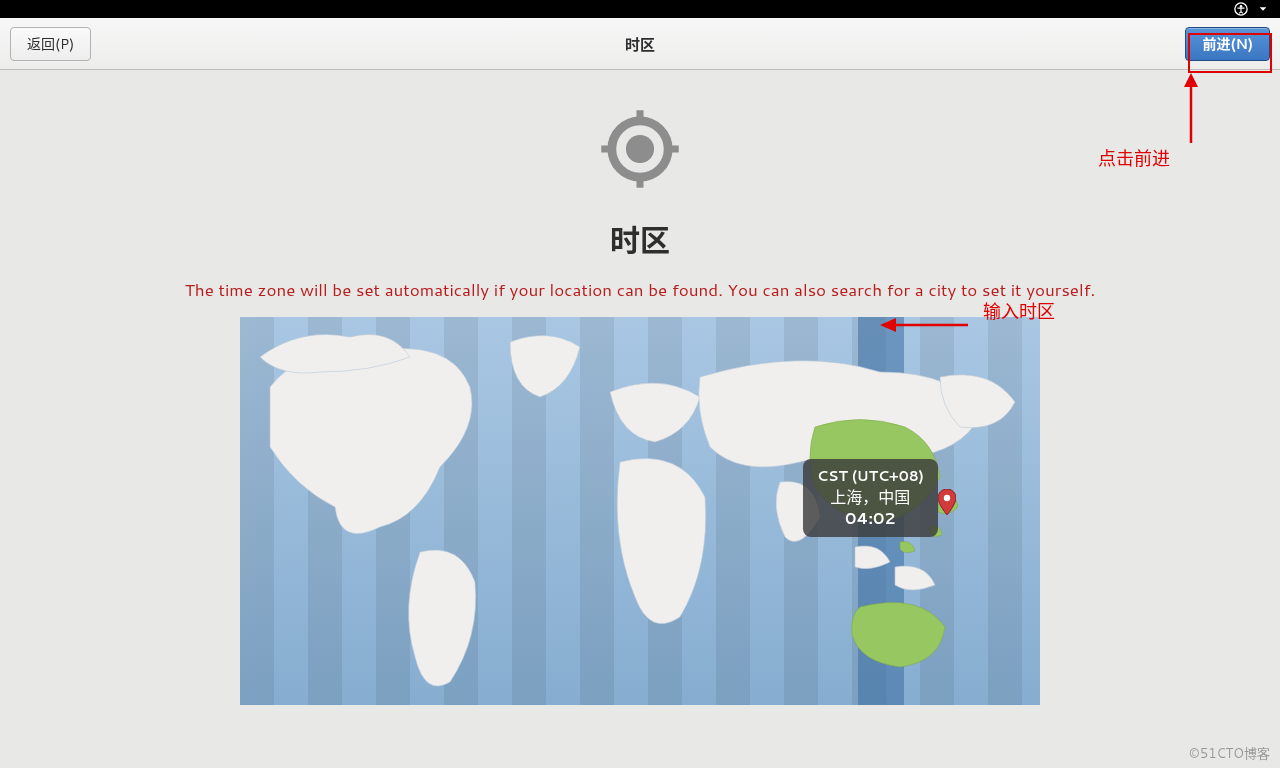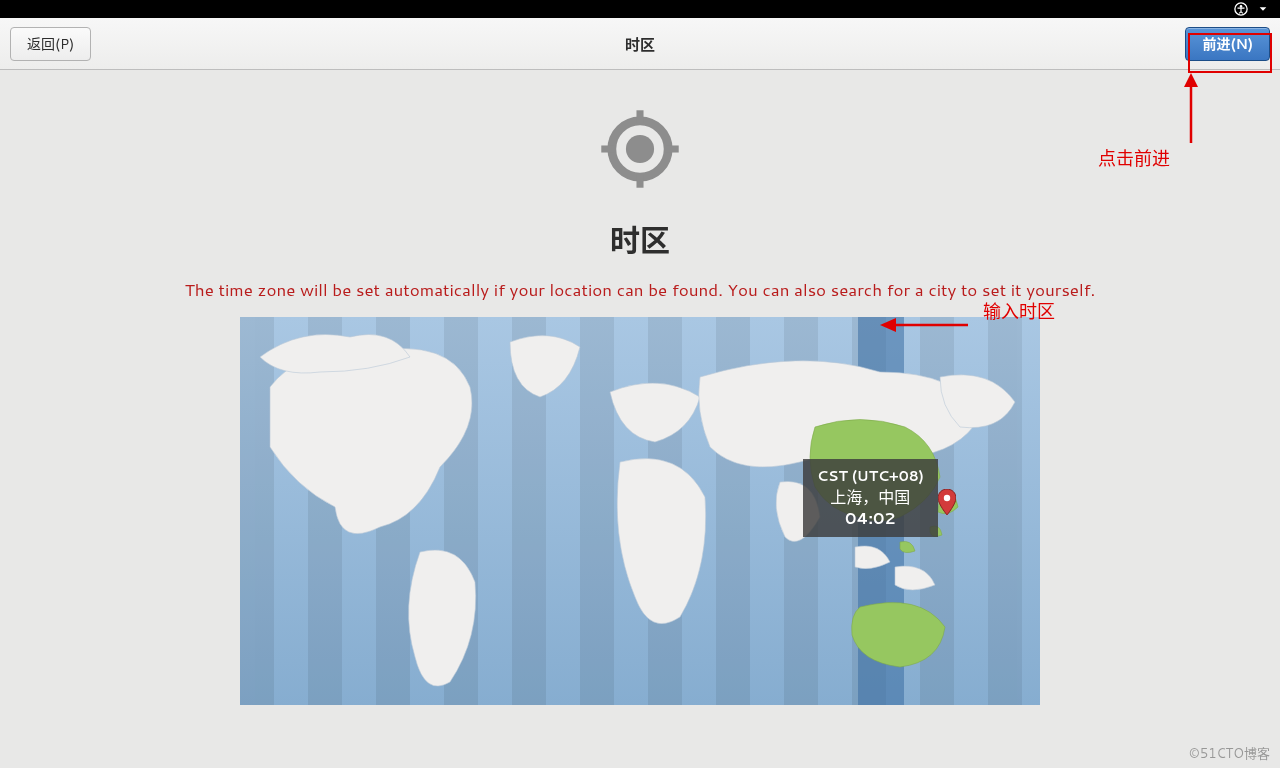--- a/index.html
+++ b/index.html
@@ -132,21 +132,21 @@
       background: linear-gradient(#a9c7e3, #86add0);
       position: relative;
       overflow: hidden;
     }
 
     .map-bubble {
       position: absolute;
       left: 563px;
       top: 142px;
       background: rgba(60,60,60,.82);
-      border-radius: 0;
+      border-radius: 8px;
       padding: 8px 14px;
       text-align: center;
       color: #fff;
       line-height: 1.35;
     }
     .map-bubble .tz { font-size: 14px; font-weight: 600; }
     .map-bubble .loc { font-size: 16px; }
     .map-bubble .time { font-size: 16px; font-weight: 700; }
 
     .pin {

